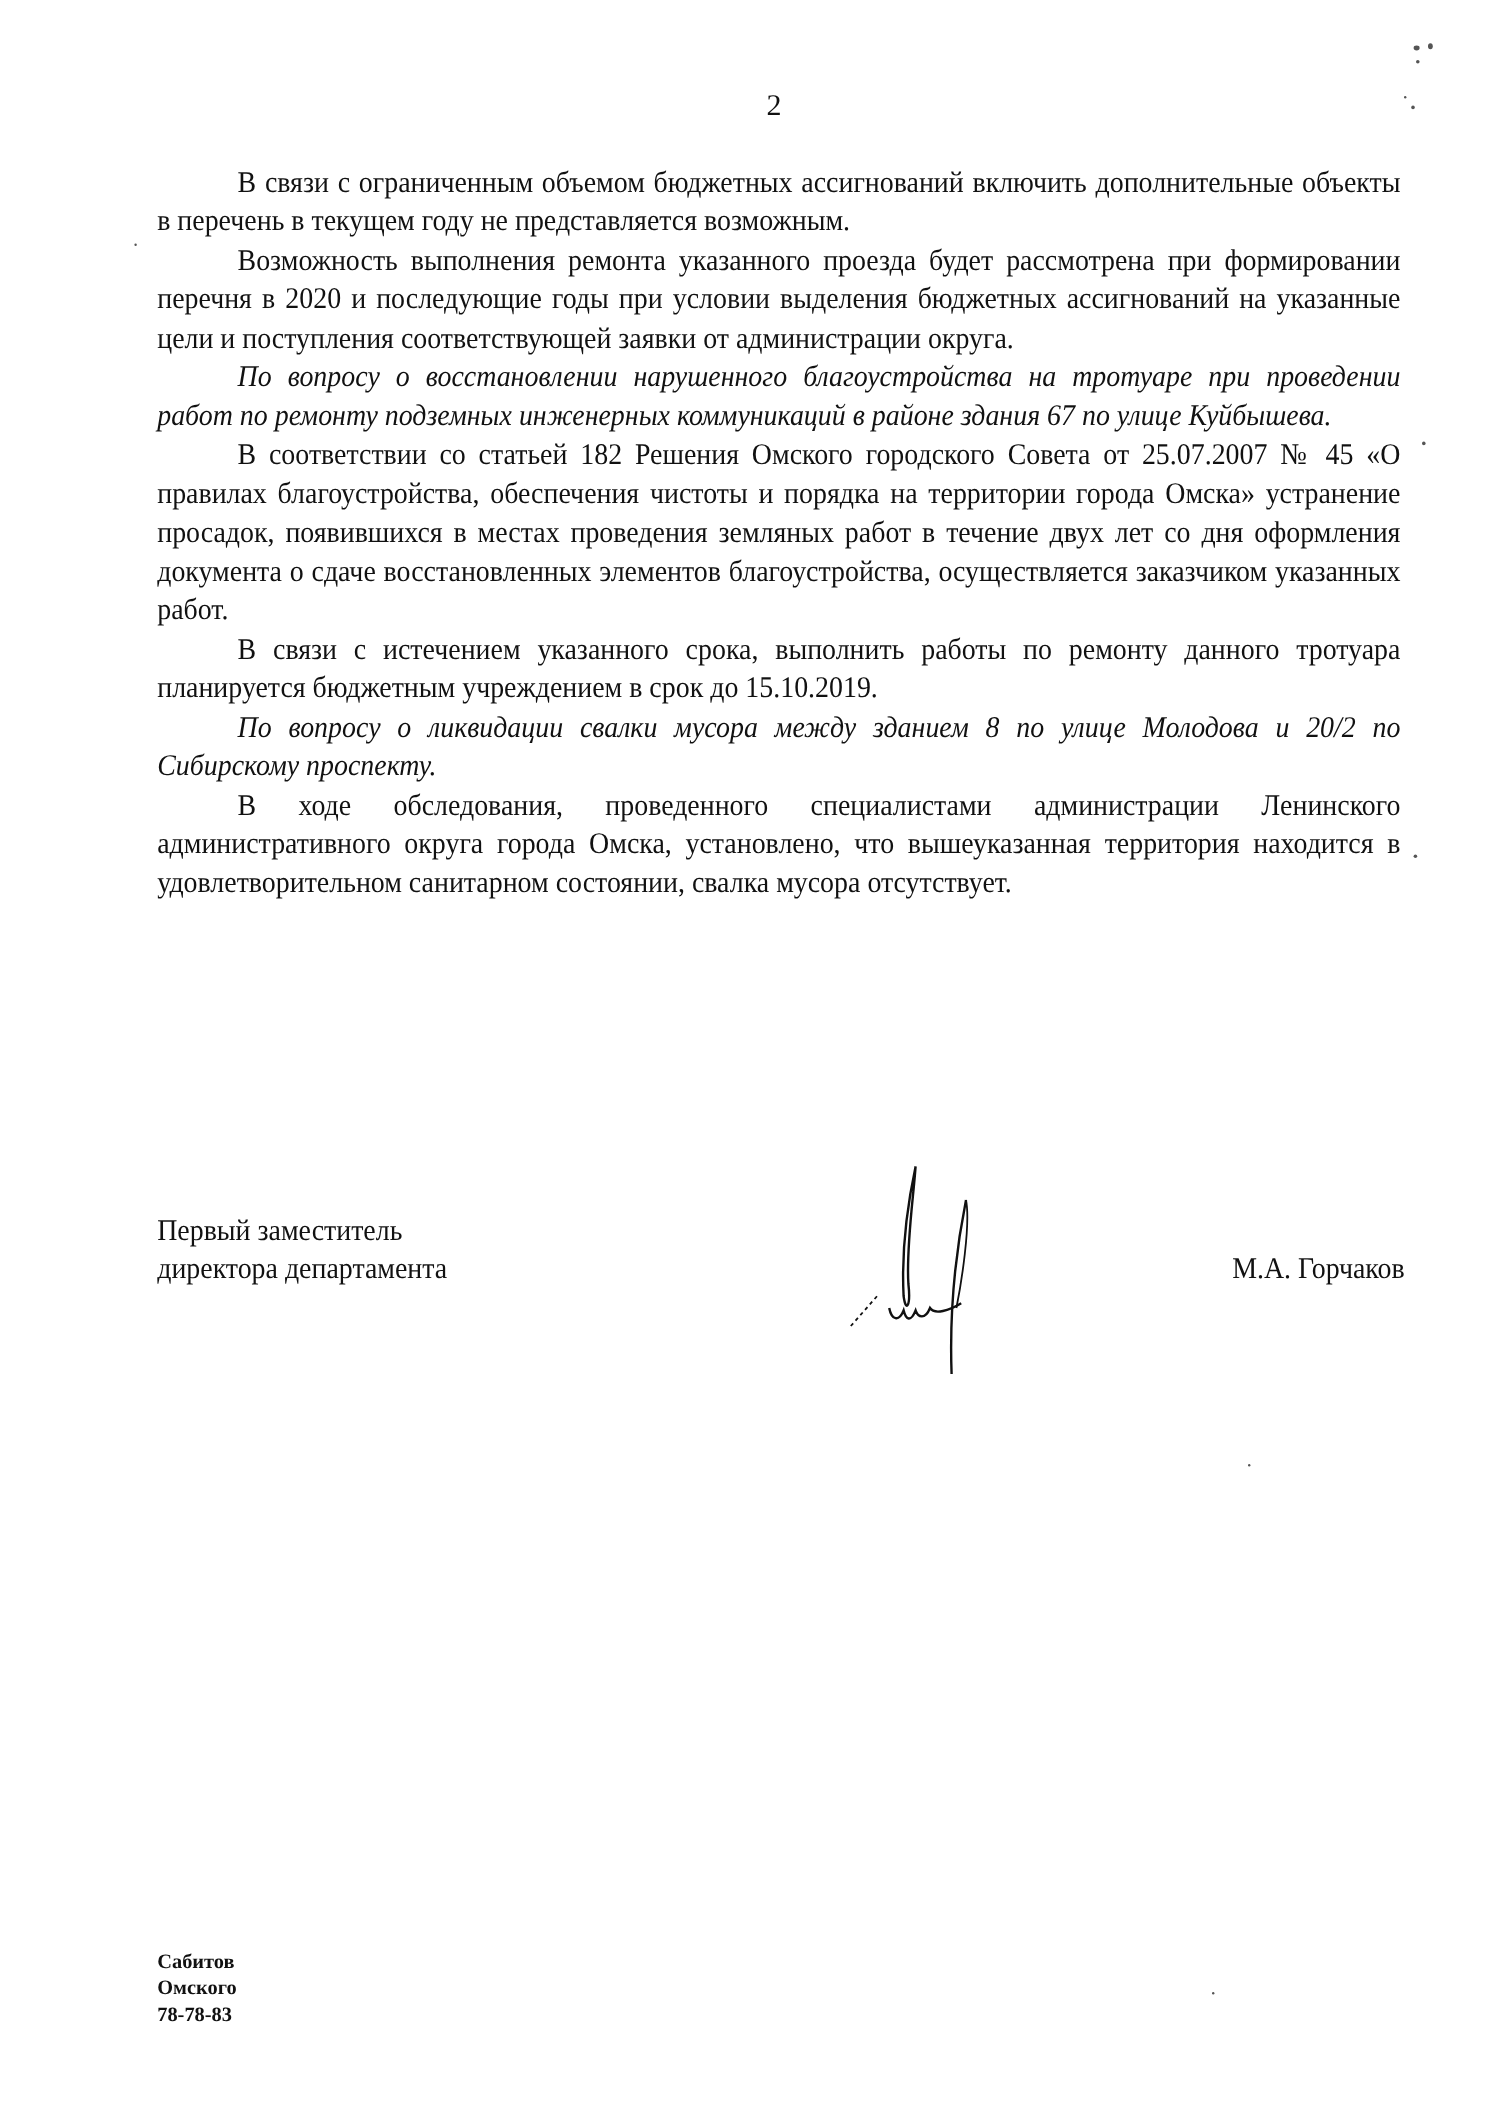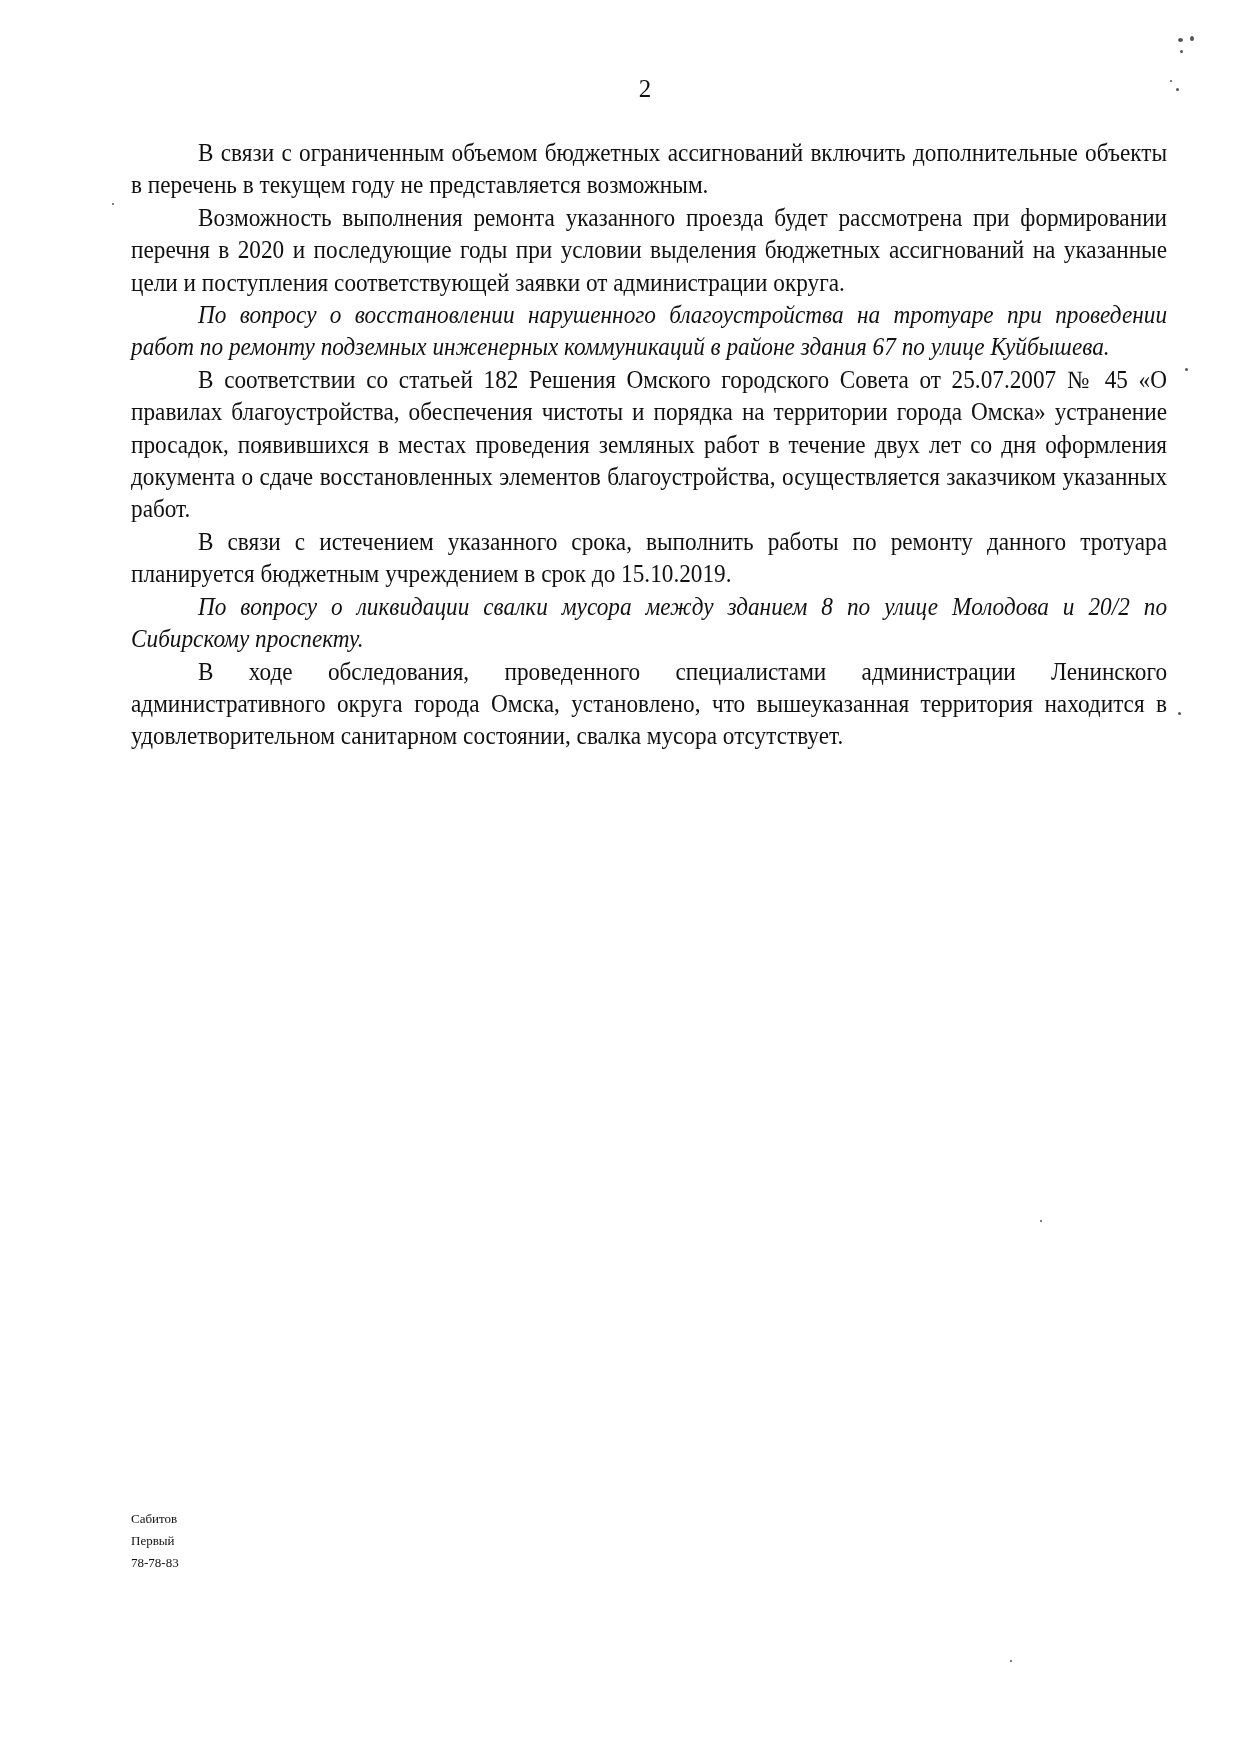--- a/index.html
+++ b/index.html
@@ -80,24 +80,24 @@
     .sig-graphic {
       position: absolute;
       left: 570px;
       top: -40px;
       width: 140px;
       height: 180px;
     }
     .footer-notes {
       position: absolute;
       left: 131px;
-      top: 1508px;
-      font-size: 13px;
+      top: 1624px;
+      font-size: 17px;
       line-height: 22px;
-      font-weight: normal;
+      font-weight: bold;
     }
     .footer-notes div { white-space: nowrap; }
     .speck {
       position: absolute;
       background: #555;
       border-radius: 50%;
     }
   </style>
 </head>
 <body>
@@ -109,24 +109,38 @@
   <div class="body-text">
     <p class="para">В связи с ограниченным объемом бюджетных ассигнований включить дополнительные объекты в перечень в текущем году не представляется возможным.</p>
     <p class="para">Возможность выполнения ремонта указанного проезда будет рассмотрена при формировании перечня в 2020 и последующие годы при условии выделения бюджетных ассигнований на указанные цели и поступления соответствующей заявки от администрации округа.</p>
     <p class="para italic">По вопросу о восстановлении нарушенного благоустройства на тротуаре при проведении работ по ремонту подземных инженерных коммуникаций в районе здания 67 по улице Куйбышева.</p>
     <p class="para">В соответствии со статьей 182 Решения Омского городского Совета от 25.07.2007 № 45 «О правилах благоустройства, обеспечения чистоты и порядка на территории города Омска» устранение просадок, появившихся в местах проведения земляных работ в течение двух лет со дня оформления документа о сдаче восстановленных элементов благоустройства, осуществляется заказчиком указанных работ.</p>
     <p class="para">В связи с истечением указанного срока, выполнить работы по ремонту данного тротуара планируется бюджетным учреждением в срок до 15.10.2019.</p>
     <p class="para italic">По вопросу о ликвидации свалки мусора между зданием 8 по улице Молодова и 20/2 по Сибирскому проспекту.</p>
     <p class="para">В ходе обследования, проведенного специалистами администрации Ленинского административного округа города Омска, установлено, что вышеуказанная территория находится в удовлетворительном санитарном состоянии, свалка мусора отсутствует.</p>
   </div>
 
+  <div class="signature-block">
+    <div class="sig-title">
+      <div>Первый заместитель</div>
+      <div>директора департамента</div>
+    </div>
+    <svg class="sig-graphic" viewBox="0 0 140 180">
+      <path d="M62 2 C56 30, 50 70, 52 110 C54 125, 58 118, 56 100 C54 70, 60 30, 62 2" fill="none" stroke="#111" stroke-width="2"></path>
+      <path d="M8 135 L30 110" fill="none" stroke="#111" stroke-width="1.5" stroke-dasharray="3,3"></path>
+      <path d="M40 120 C42 130, 48 132, 52 122 C54 130, 58 132, 62 122 C64 128, 70 130, 74 120 C78 126, 90 122, 100 116" fill="none" stroke="#111" stroke-width="2"></path>
+      <path d="M104 30 C96 70, 90 120, 92 175" fill="none" stroke="#111" stroke-width="2"></path>
+      <path d="M104 30 C108 50, 100 100, 96 120" fill="none" stroke="#111" stroke-width="1.5"></path>
+    </svg>
+    <div class="sig-name">М.А. Горчаков</div>
+  </div>
 
   <div class="footer-notes">
     <div>Сабитов</div>
-    <div>Первый</div>
+    <div>Омского</div>
     <div>78-78-83</div>
   </div>
 
   <div class="speck" style="left:1178px;top:38px;width:5px;height:4px;"></div>
   <div class="speck" style="left:1190px;top:36px;width:4px;height:5px;"></div>
   <div class="speck" style="left:1180px;top:50px;width:3px;height:3px;"></div>
   <div class="speck" style="left:1170px;top:80px;width:2px;height:2px;"></div>
   <div class="speck" style="left:1176px;top:88px;width:3px;height:3px;"></div>
   <div class="speck" style="left:112px;top:203px;width:2px;height:2px;"></div>
   <div class="speck" style="left:1185px;top:368px;width:3px;height:3px;"></div>

